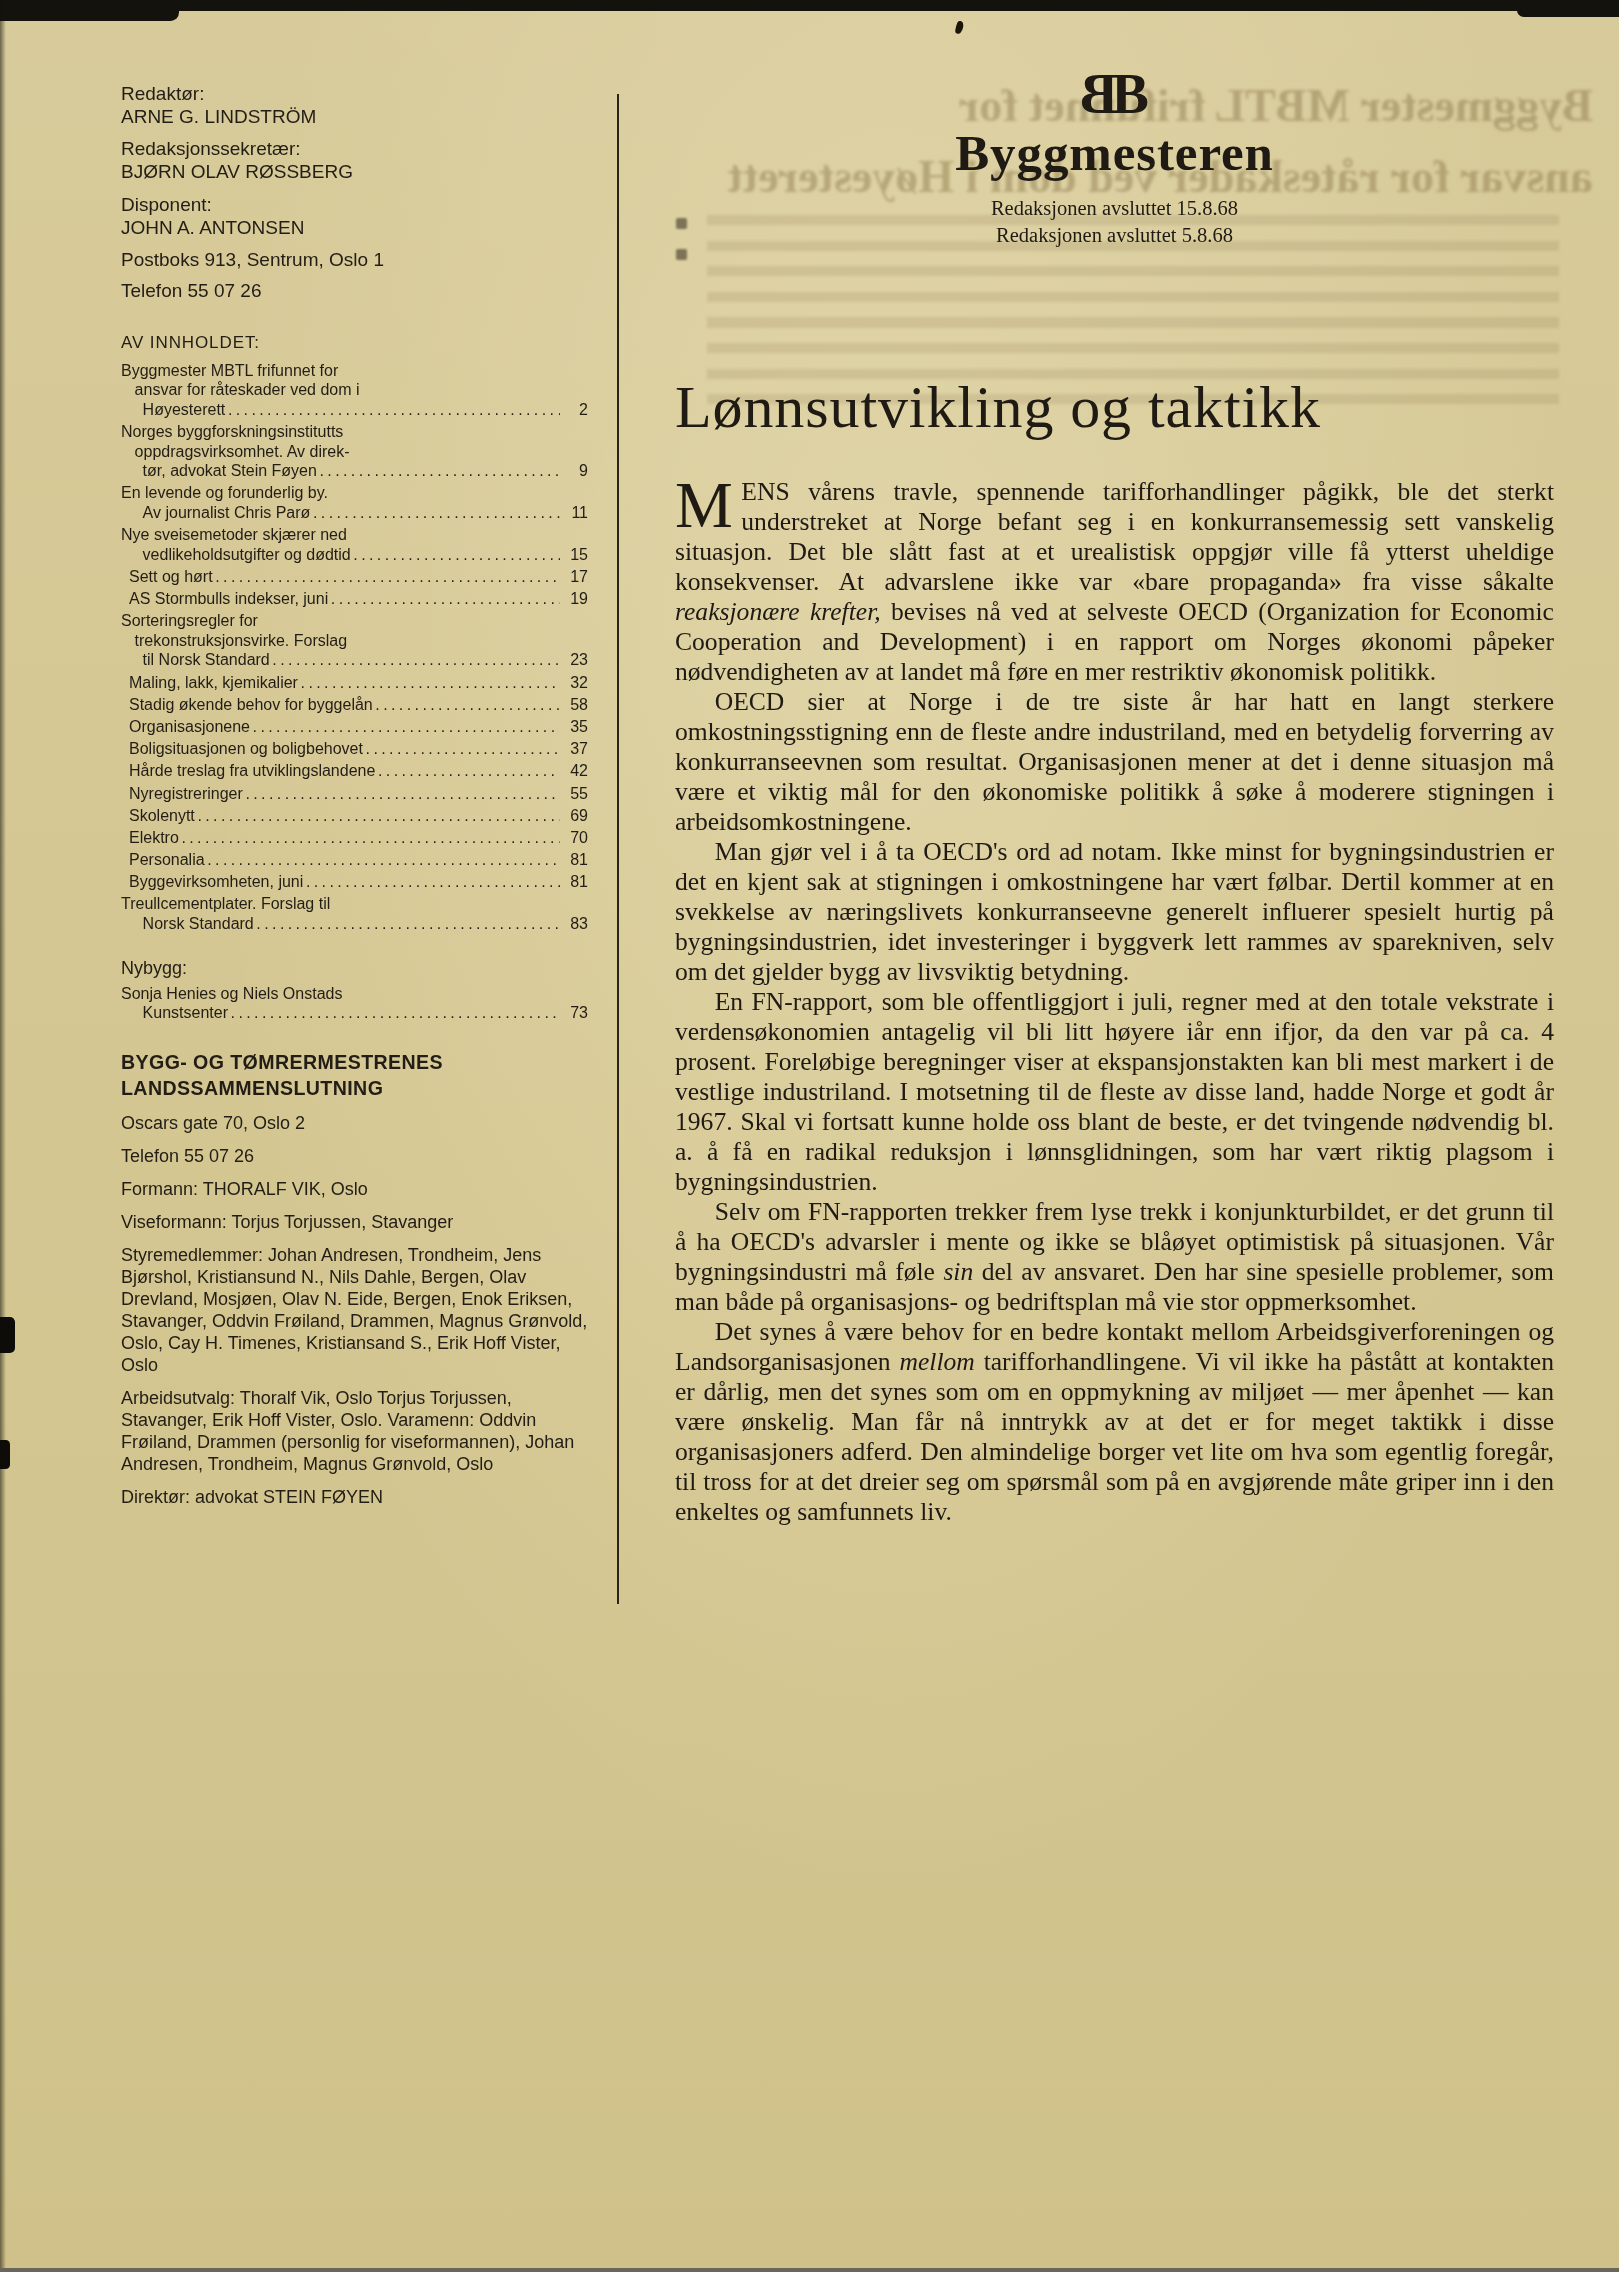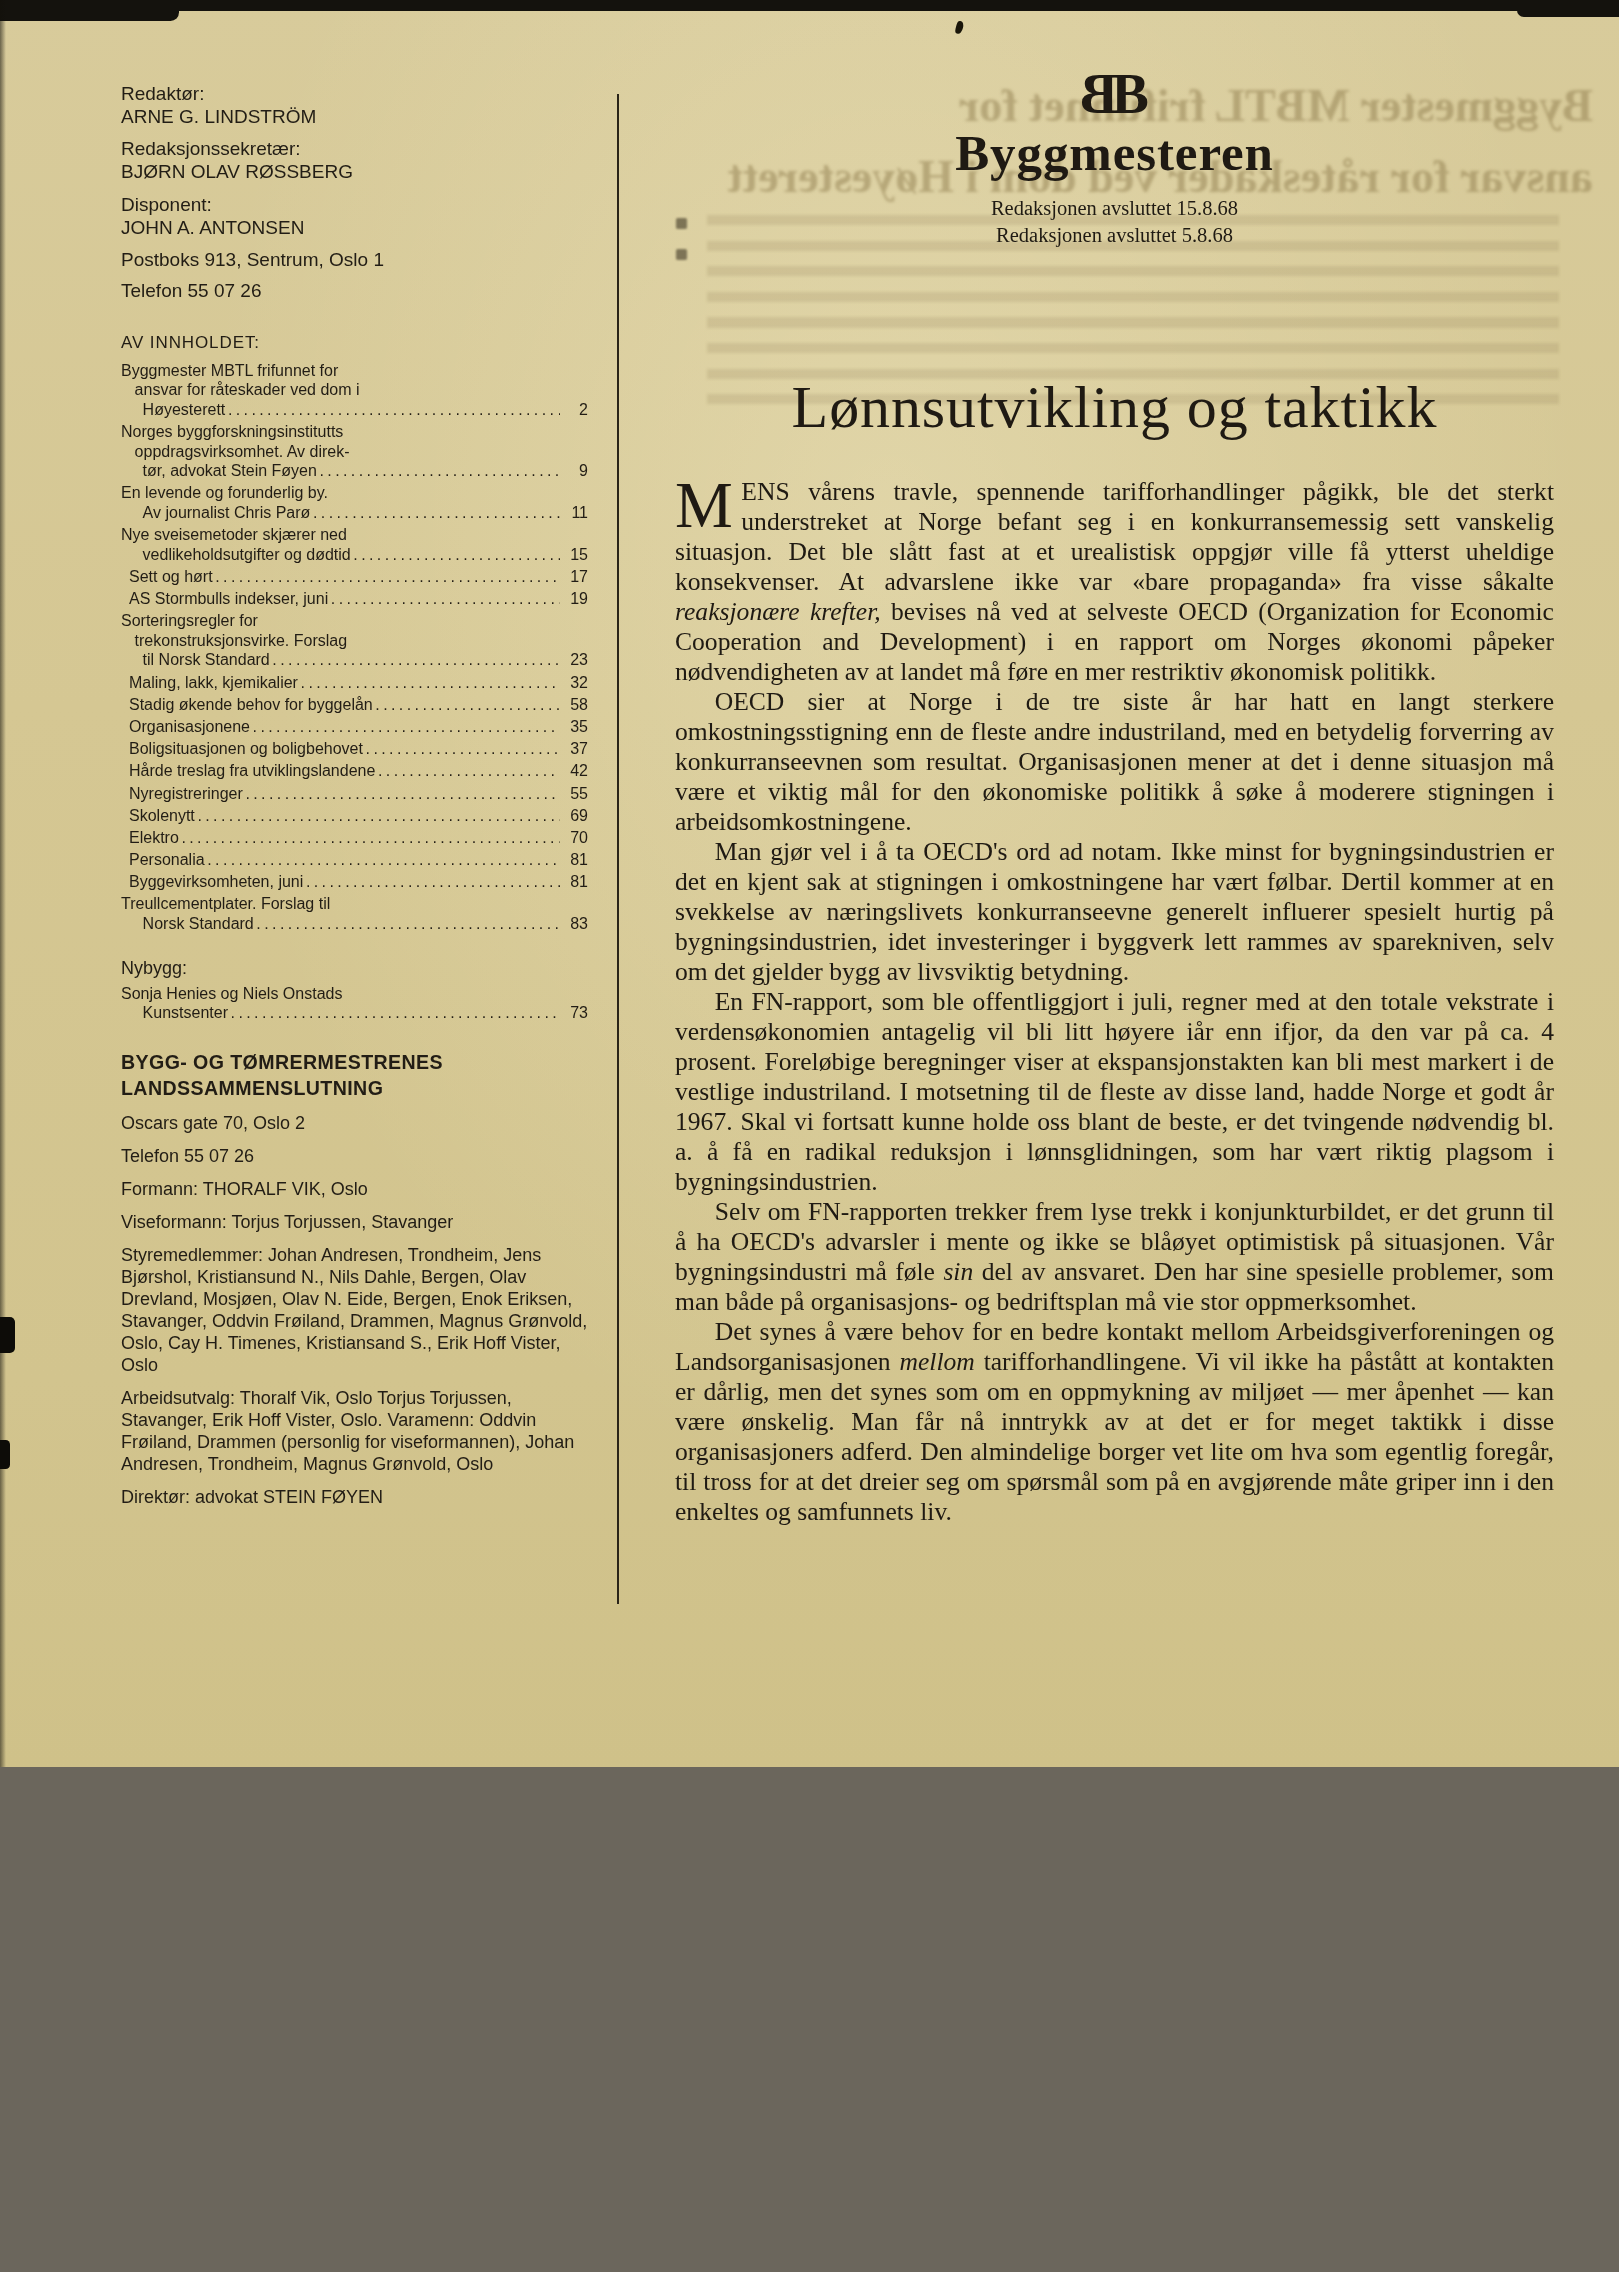--- a/index.html
+++ b/index.html
@@ -1,16 +1,16 @@
 <!DOCTYPE html>
 <html style="font-size:13.6px"><head>
 <meta charset="utf-8">
 <style>
   html,body{margin:0;padding:0;background:#6b665c;}
-  .page{position:relative;width:1619px;height:1767px;margin:0 auto;overflow:hidden;
+  .page{position:relative;width:1619px;height:2268px;margin:0 auto;overflow:hidden;
         background:
           radial-gradient(ellipse at 55% 30%, rgba(255,250,220,0.25) 0%, rgba(0,0,0,0) 55%),
           linear-gradient(180deg,#d8cb9b 0%,#d5c793 40%,#d2c48e 78%,#cfc189 100%);
         font-family:"Liberation Sans",sans-serif;color:#221d15;}
   
   .edge-top{position:absolute;left:0;top:0;width:1619px;height:11px;background:#14120d;}
   .edge-top-left{position:absolute;left:0;top:0;width:179px;height:20.5px;background:#14120d;border-radius:0 0 8.5px 0;}
   .edge-top-right{position:absolute;right:0;top:0;width:102px;height:17px;background:#14120d;border-radius:0 0 0 6.8px;}
   .edge-left{position:absolute;left:0;top:0;width:6px;height:2273px;
              background:linear-gradient(90deg,rgba(18,16,10,0.55),rgba(18,16,10,0));}
@@ -47,21 +47,21 @@
   .org-para{font-size:18px;line-height:22px;margin-top:11px;}
   
   .rule{position:absolute;left:617px;top:94px;width:1.7px;height:1510px;background:#2a2418;}
   
   .right-col{position:absolute;left:675px;top:66px;width:879px;font-family:"Liberation Serif",serif;color:#1f1a13;}
   .header{text-align:center;}
   .logo{font-weight:bold;font-size:56px;line-height:1;letter-spacing:-2.6px;}
   .logo .mirror{display:inline-block;transform:scaleX(-1);margin-right:-6px;}
   .title{font-size:51px;font-weight:bold;margin-top:1.7px;letter-spacing:0.9px;}
   .dates{margin-top:13.6px;font-size:20.5px;line-height:26.4px;}
-  .headline{margin:126px 0 0 0;text-align:center;font-size:60px;font-weight:400;letter-spacing:0.9px;line-height:1.1;}
+  .headline{margin:126px 0 0 0;font-size:60px;font-weight:400;letter-spacing:0.9px;line-height:1.1;}
   .body{margin-top:37px;font-size:25.6px;line-height:30px;text-align:justify;}
   .body-para{margin:0;text-indent:1.55em;}
   .body-para.first{text-indent:0;}
   .body-para em{font-style:italic;}
   .dropcap{float:left;font-size:65px;line-height:51px;padding:3.4px 8.5px 0 0;text-indent:0;}
 </style>
 </head>
 <body>
 
 <div class="page">

